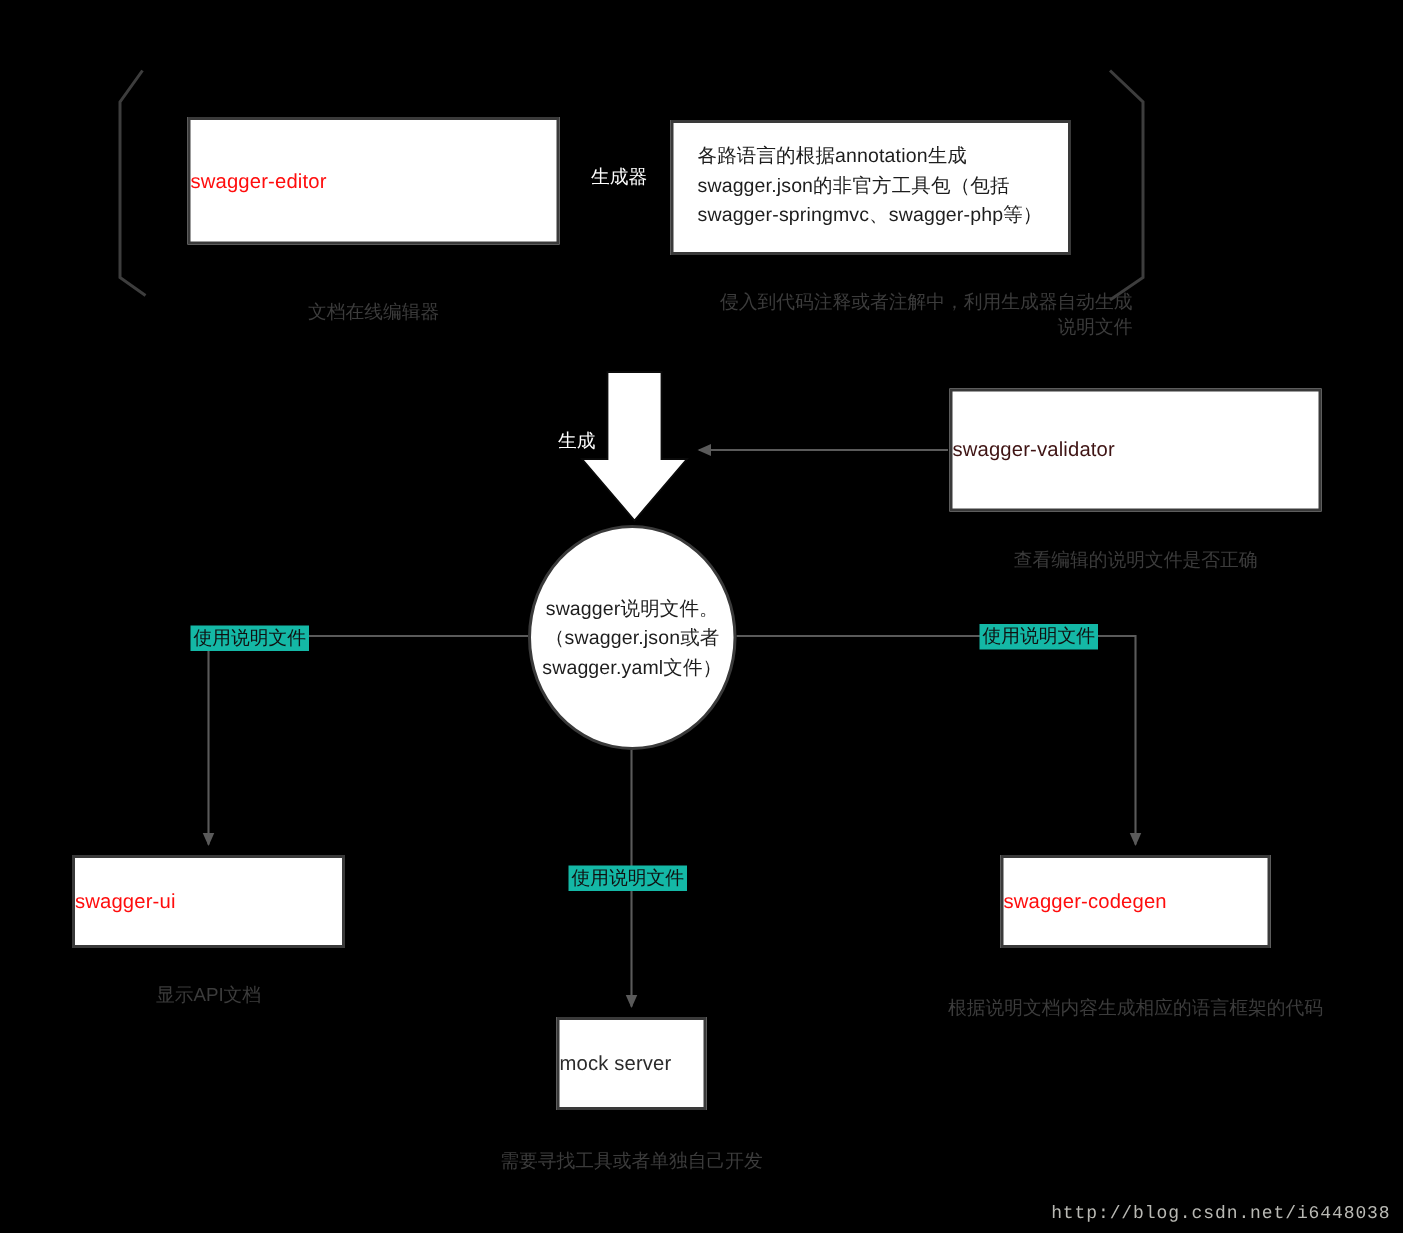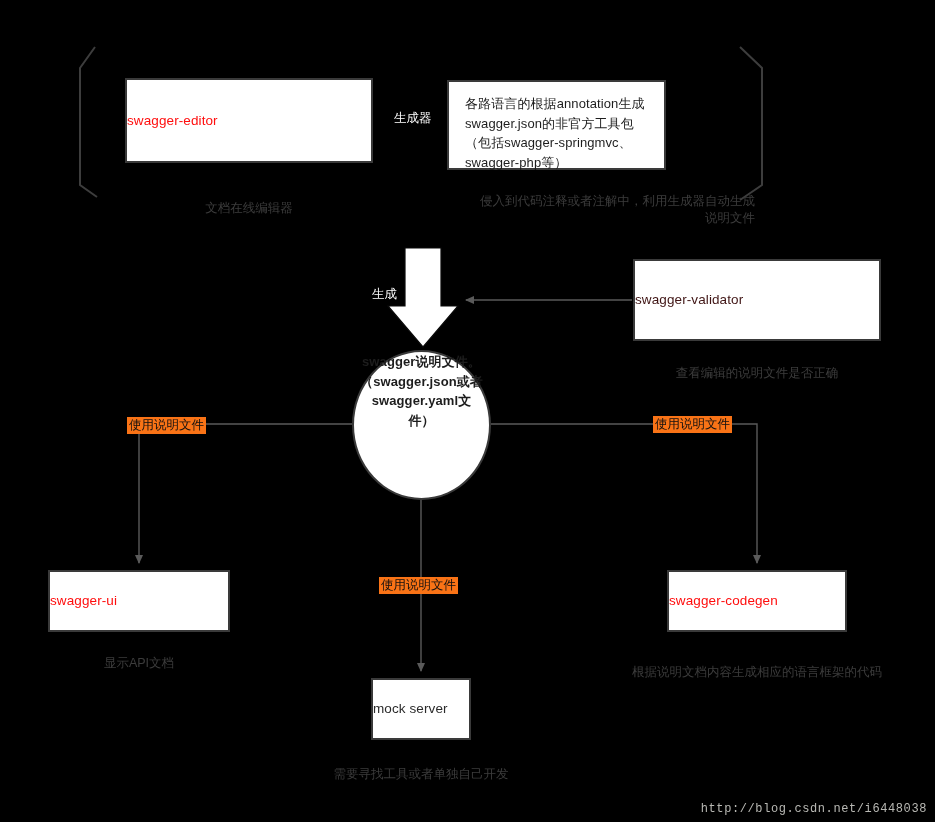--- a/index.html
+++ b/index.html
@@ -59,45 +59,44 @@
     line-height: 1.5;
   }
 
   .ellipse {
     position: absolute;
     background: #ffffff;
     border: 2px solid #3a3a3a;
     border-radius: 50%;
     box-sizing: border-box;
     display: flex;
-    align-items: flex-start;
+    align-items: center;
     justify-content: center;
     text-align: center;
-    font-weight: bold;
   }
   .ellipse .node-label {
     color: #1d1d1d;
     font-size: 13px;
     line-height: 1.5;
     padding: 0 6px;
   }
 
   .caption {
     position: absolute;
     color: #3c3c3c;
     font-size: 12.5px;
     line-height: 1.35;
     text-align: center;
     white-space: pre-line;
   }
   .caption.left-align { text-align: left; }
 
   .edge-label {
     position: absolute;
-    background: #f97316;
+    background: #14b8a6;
     color: #101010;
     font-size: 12.5px;
     line-height: 1.2;
     padding: 1px 2px;
     white-space: nowrap;
   }
   .edge-label.plain {
     background: transparent;
     color: #ffffff;
   }
@@ -137,21 +136,21 @@
 
     <path d="M491,424 L757,424 L757,563" fill="none" stroke="#5a5a5a" stroke-width="1.4" marker-end="url(#arrowGray)"></path>
 
     <line x1="421" y1="500" x2="421" y2="671" stroke="#5a5a5a" stroke-width="1.4" marker-end="url(#arrowGray)"></line>
   </svg>
 
   <div class="node red" style="left:125px; top:78px; width:248px; height:85px;">
     <span class="node-label">swagger-editor</span>
   </div>
 
-  <div class="node text-box" style="left:447px; top:80px; width:219px; height:90px;">
+  <div class="node text-box" style="left:447px; top:80px; width:267px; height:90px;">
     <span class="node-label">各路语言的根据annotation生成swagger.json的非官方工具包（包括swagger-springmvc、swagger-php等）</span>
   </div>
 
   <div class="node maroon" style="left:633px; top:259px; width:248px; height:82px;">
     <span class="node-label">swagger-validator</span>
   </div>
 
   <div class="ellipse" style="left:352px; top:350px; width:139px; height:150px;">
     <span class="node-label" style="white-space: pre-line;">swagger说明文件。
 （swagger.json或者swagger.yaml文件）</span>

